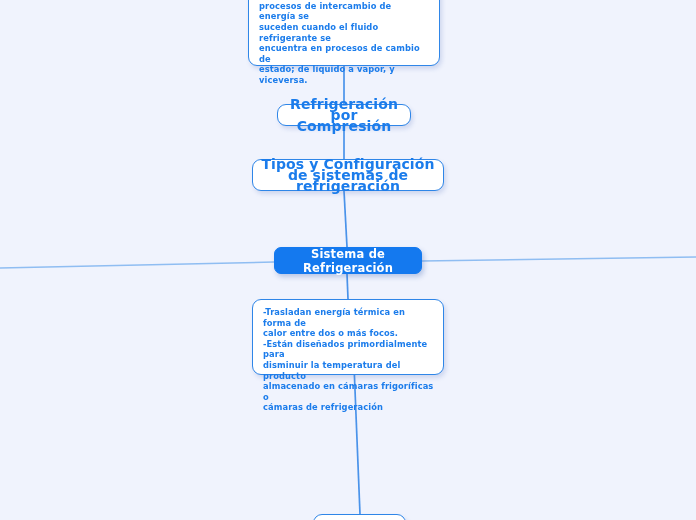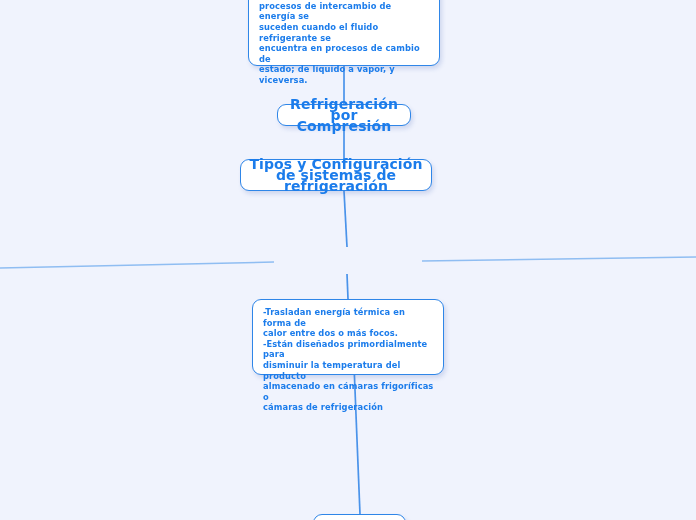--- a/index.html
+++ b/index.html
@@ -88,21 +88,21 @@
   }
 
   #node-compresion {
     left: 277px;
     top: 104px;
     width: 134px;
     height: 22px;
   }
 
   #node-tipos {
-    left: 240px;
+    left: 252px;
     top: 159px;
     width: 192px;
     height: 32px;
   }
 
   #node-central {
     left: 274px;
     top: 247px;
     width: 148px;
     height: 27px;
@@ -150,20 +150,21 @@
 intercambiadores de calor, mientras estos
 procesos de intercambio de energía se
 suceden cuando el fluido refrigerante se
 encuentra en procesos de cambio de
 estado; de líquido a vapor, y viceversa.</div>
 
   <div class="node leaf" id="node-compresion">Refrigeración por Compresión</div>
 
   <div class="node leaf" id="node-tipos">Tipos y Configuración de sistemas de refrigeración</div>
 
+  <div class="node central" id="node-central">Sistema de Refrigeración</div>
 
   <div class="node note" id="node-bottom-note">-Trasladan energía térmica en forma de
 calor entre dos o más focos.
 -Están diseñados primordialmente para
 disminuir la temperatura del producto
 almacenado en cámaras frigoríficas o
 cámaras de refrigeración</div>
 
   <div class="node leaf" id="node-cut-bottom"></div>
 

